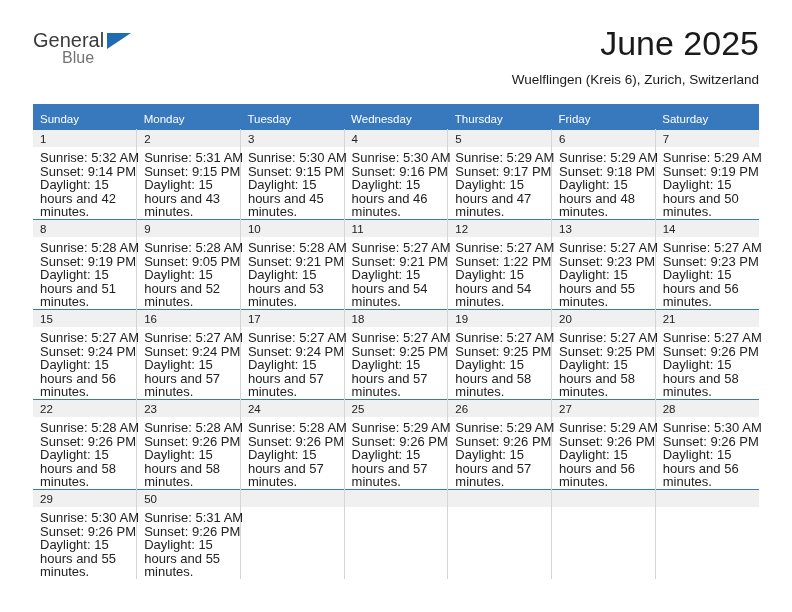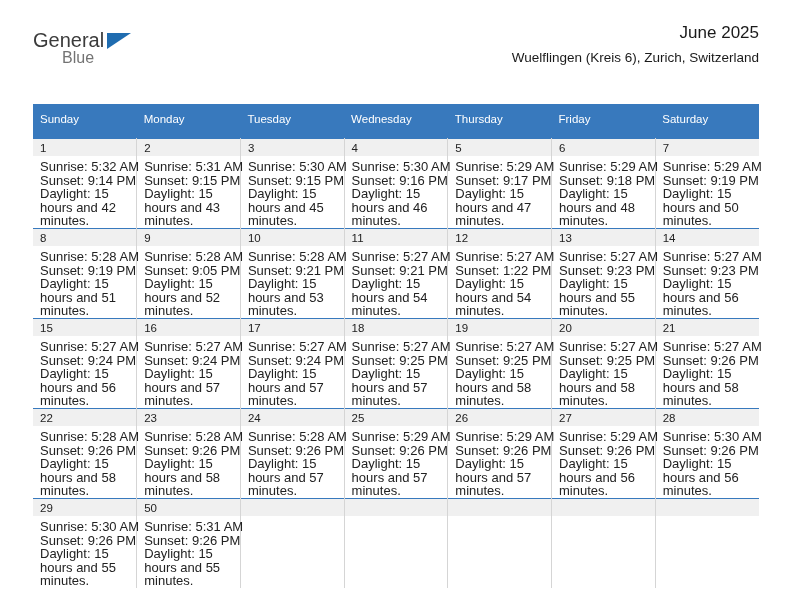--- a/index.html
+++ b/index.html
@@ -64,21 +64,21 @@
     font-family: "Liberation Sans", sans-serif;
     line-height: 1;
   }
   .title-block {
     position: absolute;
     right: 0;
     top: 0;
     text-align: right;
   }
   .cal-title {
-    font-size: 17px;
+    font-size: 34px;
     color: #1a1a1a;
     line-height: 1.25;
     white-space: nowrap;
   }
   .cal-subtitle {
     font-size: 13.5px;
     color: #1a1a1a;
     margin-top: 7px;
     white-space: nowrap;
   }
@@ -91,21 +91,21 @@
     width: 726px;
     border-collapse: collapse;
     table-layout: fixed;
   }
   .calendar th {
     background: #3879bd;
     color: #ffffff;
     font-size: 11.5px;
     font-weight: normal;
     text-align: left;
-    padding: 5px 0 10px 7px;
+    padding: 5px 0 1px 7px;
     height: 19px;
     border: none;
   }
   .calendar td {
     vertical-align: top;
     padding: 0;
     border-top: 1.6px solid #3879bd;
     border-right: 1px solid #d5d5d5;
     background: #ffffff;
     height: 72px;

